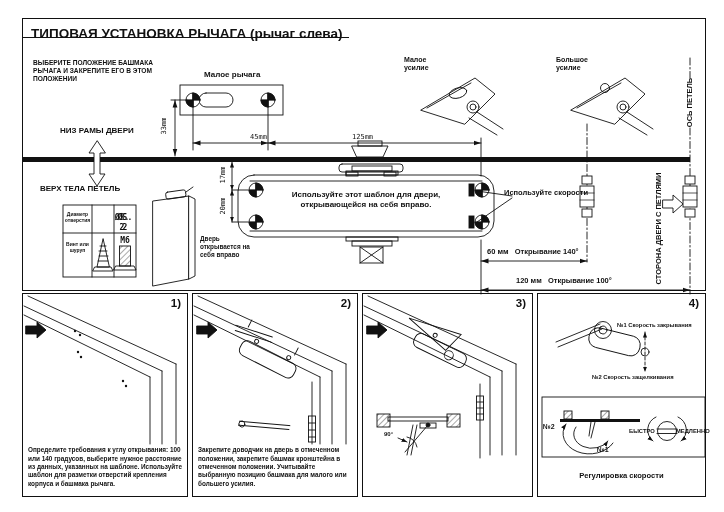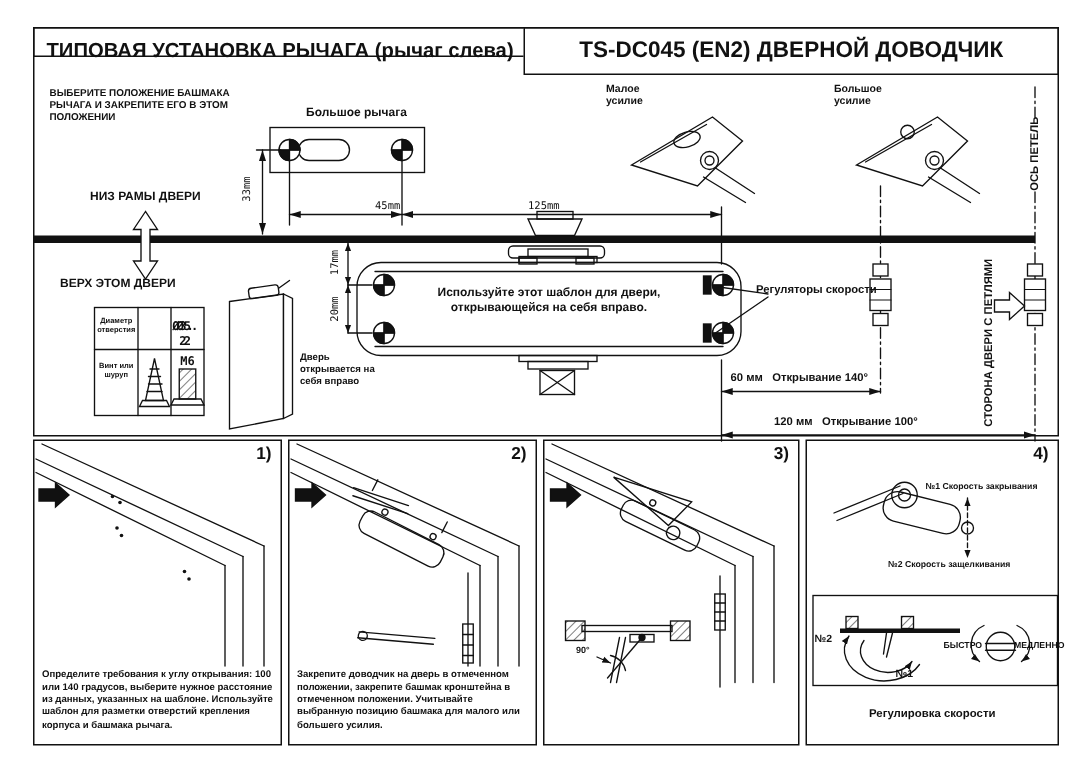--- a/index.html
+++ b/index.html
@@ -20,21 +20,20 @@
   .ptext{position:absolute;left:5px;bottom:8px;width:154px;font-weight:bold;font-size:6.4px;line-height:1.3;}
   .pcap{position:absolute;left:0;bottom:14px;width:100%;text-align:center;font-weight:bold;font-size:7.6px;}
 </style>
 </head>
 <body>
 
 <div class="sheet">
 
   <div class="box" style="left:22px;top:18px;width:684px;height:273px;"></div>
   <div class="title-l">ТИПОВАЯ УСТАНОВКА РЫЧАГА (рычаг слева)</div>
-  <div class="title-r">TS-DC045 (EN2) ДВЕРНОЙ ДОВОДЧИК</div>
 
   <div class="box" style="left:22px;top:293px;width:166px;height:204px;">
     <div class="pnum">1)</div>
     <div class="ptext">Определите требования к углу открывания: 100 или 140 градусов, выберите нужное расстояние из данных, указанных на шаблоне. Используйте шаблон для разметки отверстий крепления корпуса и башмака рычага.</div>
   </div>
   <div class="box" style="left:192px;top:293px;width:166px;height:204px;">
     <div class="pnum">2)</div>
     <div class="ptext">Закрепите доводчик на дверь в отмеченном положении, закрепите башмак кронштейна в отмеченном положении. Учитывайте выбранную позицию башмака для малого или большего усилия.</div>
   </div>
   <div class="box" style="left:362px;top:293px;width:171px;height:204px;">
@@ -301,28 +300,28 @@
         <line x1="657" y1="429" x2="677" y2="429"></line>
         <line x1="657" y1="433.5" x2="677" y2="433.5"></line>
         <path d="M656,417 A 14 14 0 0 0 653,441" marker-end="url(#ar2)"></path>
         <path d="M678,417 A 14 14 0 0 1 681,441" marker-end="url(#ar2)"></path>
       </g>
     </g>
   </svg>
 
   <div class="lbl" style="left:33px;top:59px;width:135px;font-size:6.6px;">ВЫБЕРИТЕ ПОЛОЖЕНИЕ БАШМАКА РЫЧАГА И ЗАКРЕПИТЕ ЕГО В ЭТОМ ПОЛОЖЕНИИ</div>
   <div class="lbl" style="left:33px;top:126px;font-size:8px;padding-left:27px;">НИЗ РАМЫ ДВЕРИ</div>
-  <div class="lbl" style="left:40px;top:184px;font-size:8px;">ВЕРХ ЭТОМ ДВЕРИ</div>
-  <div class="lbl" style="left:204px;top:70px;font-size:8px;">Большое рычага</div>
+  <div class="lbl" style="left:40px;top:184px;font-size:8px;">ВЕРХ ТЕЛА ПЕТЕЛЬ</div>
+  <div class="lbl" style="left:204px;top:70px;font-size:8px;">Малое рычага</div>
   <div class="lbl" style="left:404px;top:56px;width:40px;font-size:7px;line-height:1.15;">Малое усилие</div>
   <div class="lbl" style="left:556px;top:56px;width:46px;font-size:7px;line-height:1.15;">Большое усилие</div>
   <div class="vtext" style="left:665px;top:98px;font-size:7.5px;">ОСЬ ПЕТЕЛЬ</div>
   <div class="vtext" style="left:603px;top:224px;font-size:7.5px;">СТОРОНА ДВЕРИ С ПЕТЛЯМИ</div>
   <div class="lbl ctr" style="left:266px;top:190px;width:200px;font-size:8px;">Используйте этот шаблон для двери, открывающейся на себя вправо.</div>
-  <div class="lbl" style="left:504px;top:188px;font-size:7.5px;">Регуляторы скорости</div>
+  <div class="lbl" style="left:504px;top:188px;font-size:7.5px;">Используйте скорости</div>
   <div class="lbl" style="left:200px;top:235px;width:55px;font-size:6.4px;">Дверь открывается на себя вправо</div>
 
   <div class="lbl mono" style="left:206px;top:133px;font-size:7px;font-weight:normal;margin-left:44px;">45mm</div>
   <div class="lbl mono" style="left:352px;top:133px;font-size:7px;font-weight:normal;">125mm</div>
   <div class="vtext mono" style="left:156px;top:122px;font-size:7px;font-weight:normal;">33mm</div>
   <div class="vtext mono" style="left:215px;top:171px;font-size:7px;font-weight:normal;">17mm</div>
   <div class="vtext mono" style="left:215px;top:202px;font-size:7px;font-weight:normal;">20mm</div>
   <div class="lbl pre" style="left:487px;top:247px;font-size:7.5px;">60 мм   Открывание 140°</div>
   <div class="lbl pre" style="left:516px;top:276px;font-size:7.5px;">120 мм   Открывание 100°</div>
 

